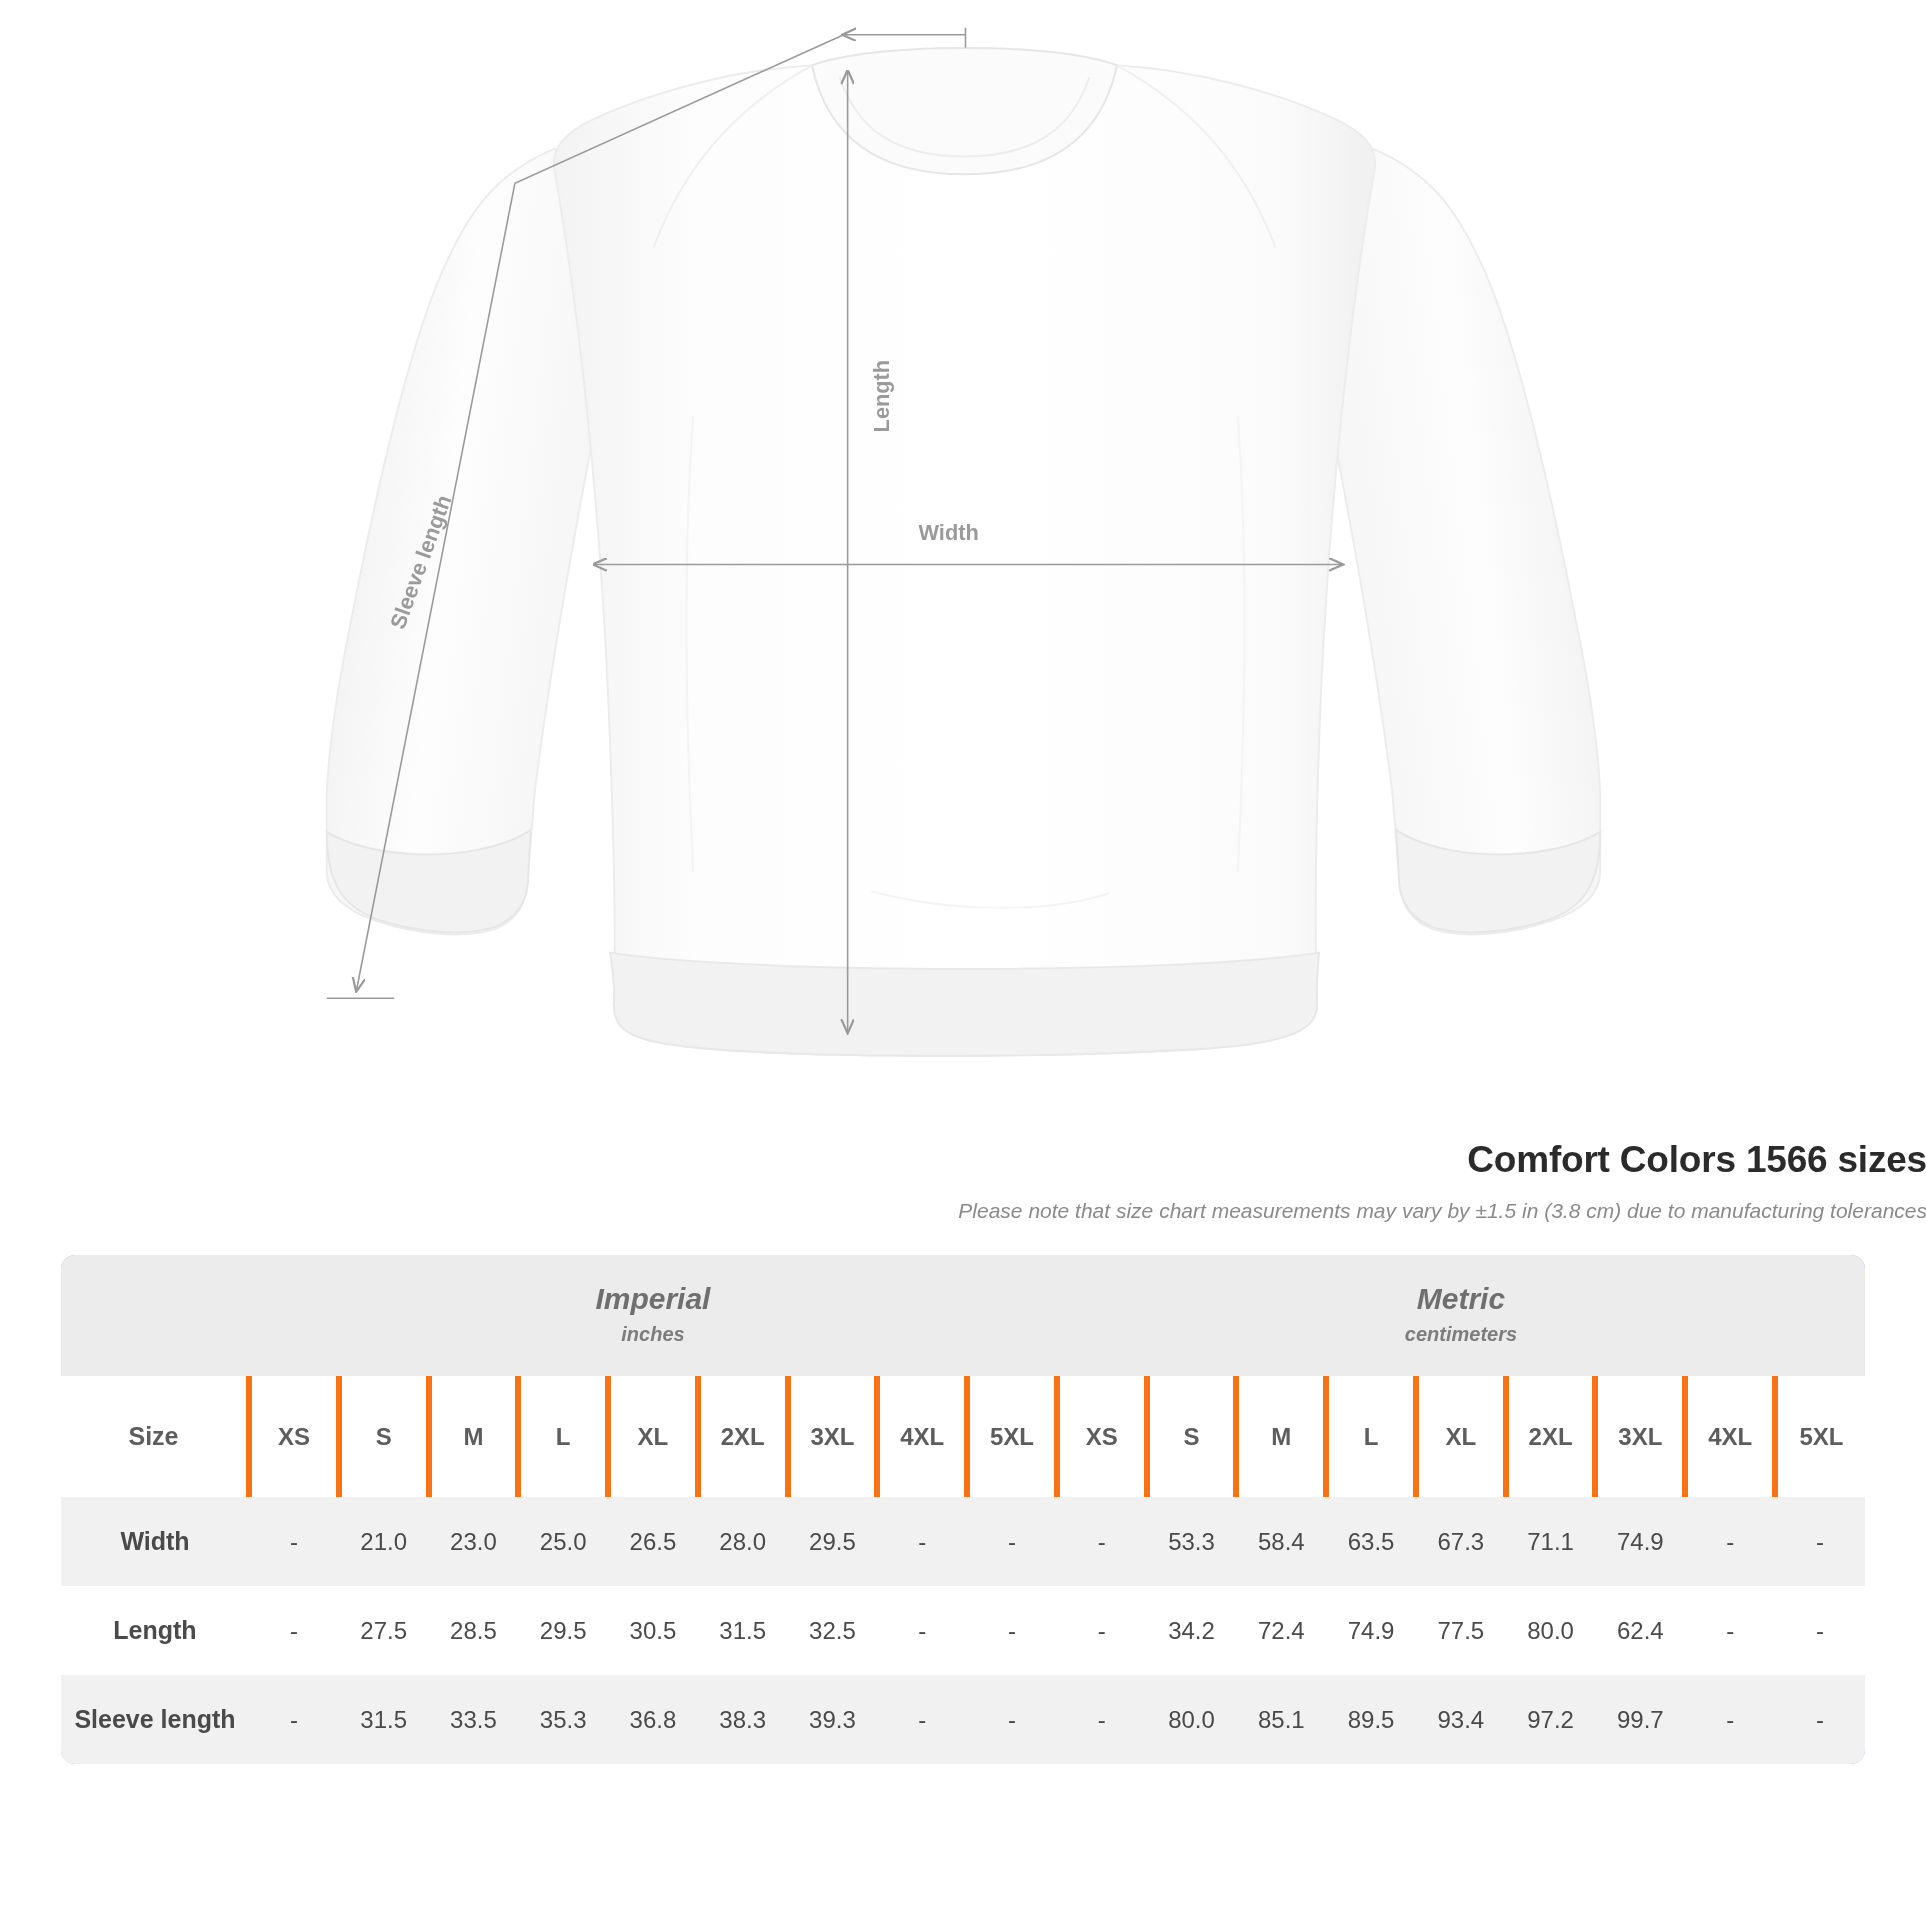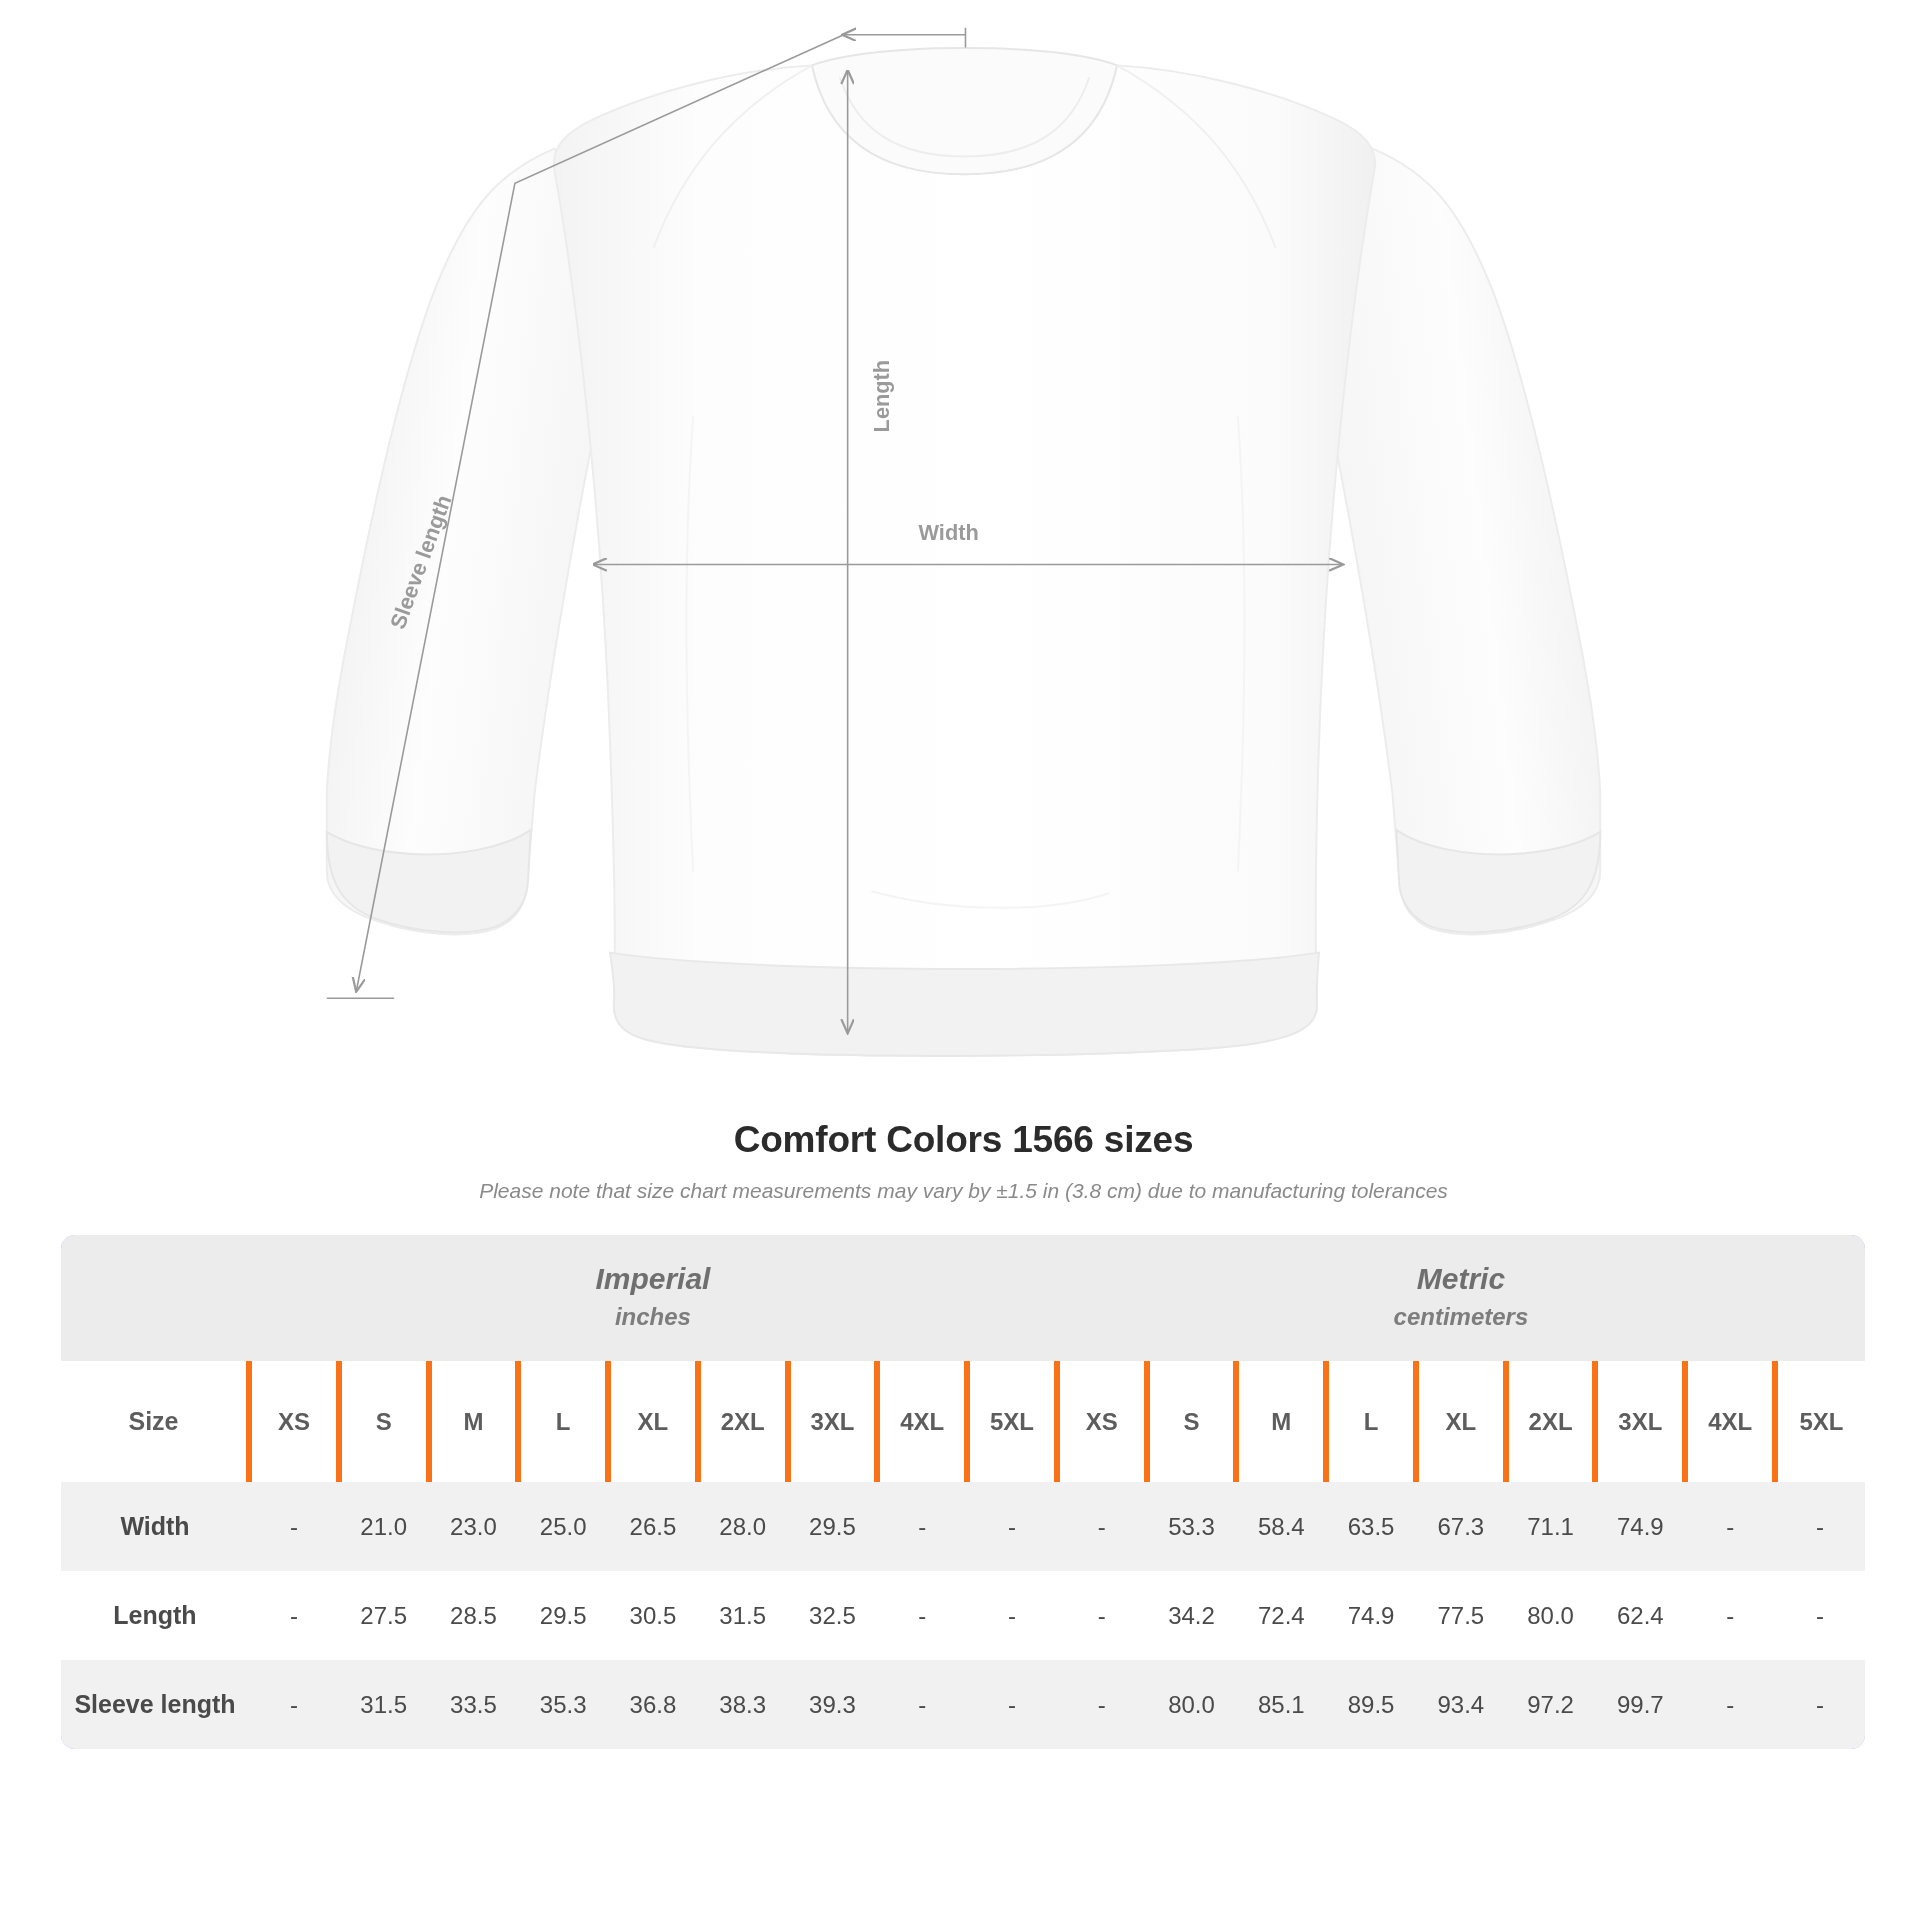--- a/index.html
+++ b/index.html
@@ -25,21 +25,22 @@
   }
   .illustration svg {
     position: absolute;
     top: 0; left: 0;
     width: 1927px;
     height: 1119px;
   }
 
   
   .title-block {
-    text-align: center;
+    text-align: right;
+    margin-top: 20px;
   }
   .chart-title {
     font-size: 37px;
     font-weight: bold;
     color: #2b2b2b;
     letter-spacing: -0.2px;
   }
   .chart-note {
     margin-top: 18px;
     font-size: 21px;
@@ -73,21 +74,21 @@
   .unit-row th:first-child { border-top-left-radius: 14px; }
   .unit-row th:last-child { border-top-right-radius: 14px; }
   .unit-name {
     font-size: 30px;
     font-weight: bold;
     font-style: italic;
     color: #6f6f6f;
     line-height: 1.2;
   }
   .unit-sub {
-    font-size: 24px;
+    font-size: 20px;
     font-style: italic;
     color: #7d7d7d;
     margin-top: 6px;
   }
   
   .head-row th {
     background: #ffffff;
     padding: 46px 0;
     font-size: 24px;
     font-weight: bold;

